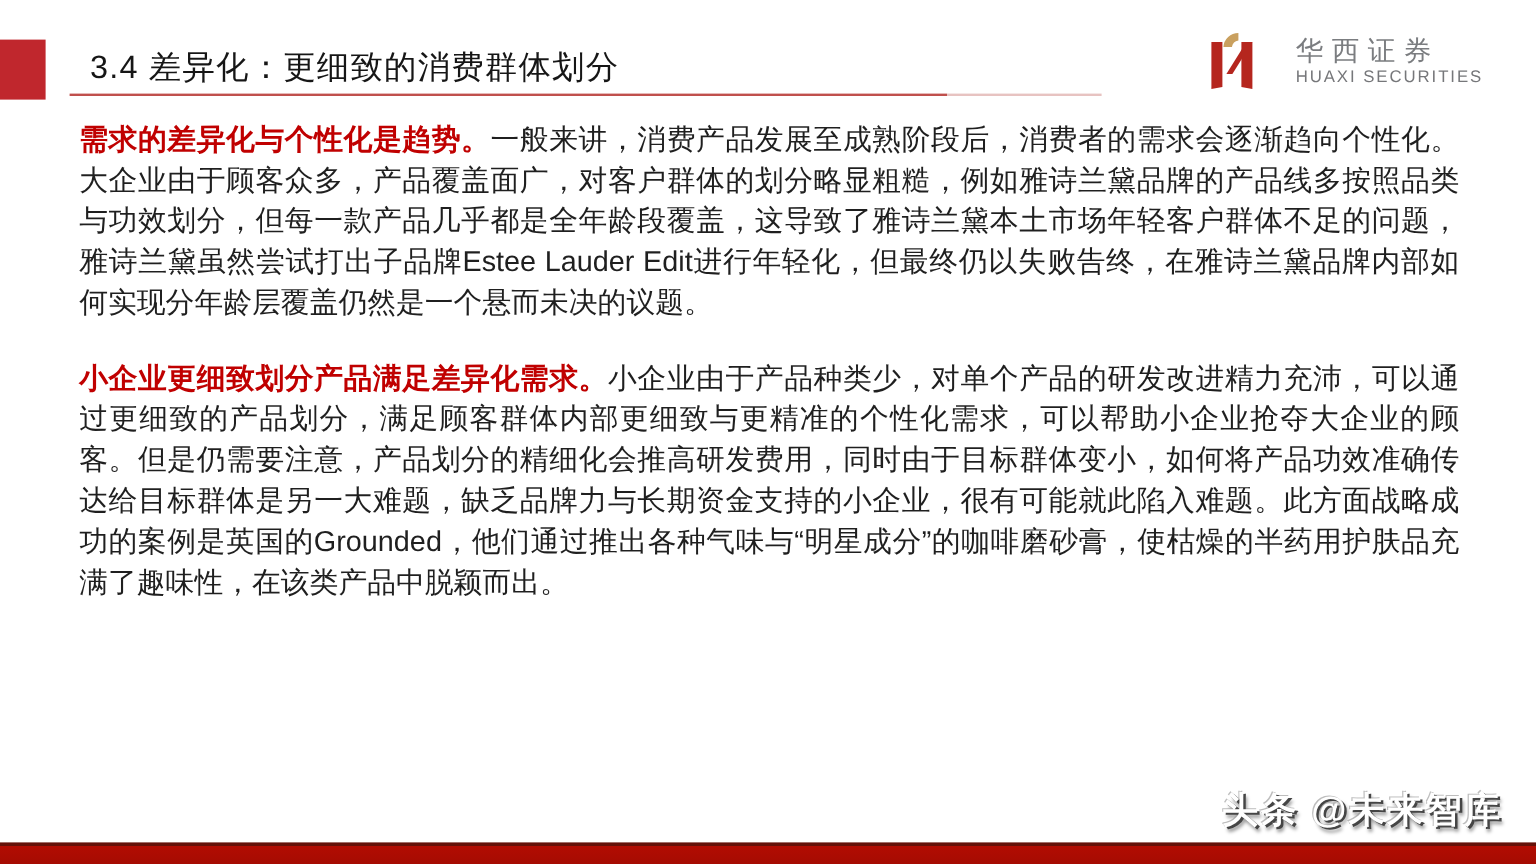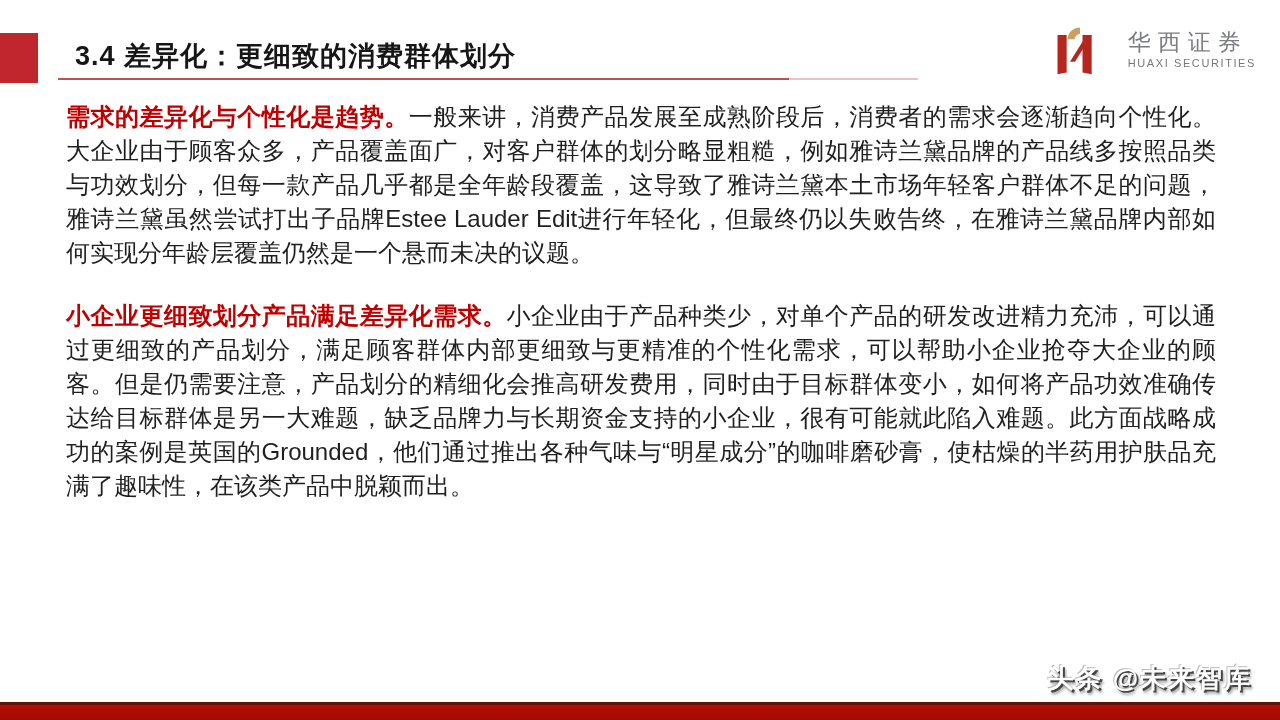--- a/index.html
+++ b/index.html
@@ -8,55 +8,55 @@
     background:#ffffff;
     font-family:"Liberation Sans","DejaVu Sans",sans-serif;
   }
   
   .red-square{
     position:absolute;left:0;top:33px;width:38px;height:50px;
     background:#c0272d;
   }
   .page-title{
     position:absolute;left:75px;top:38px;margin:0;
-    font-size:27px;font-weight:700;color:#161616;letter-spacing:1px;
+    font-size:27px;font-weight:400;color:#161616;letter-spacing:1px;
     white-space:nowrap;
   }
   .title-underline{
     position:absolute;left:58px;top:78px;width:860px;height:2px;
     background:linear-gradient(to right,#c0504d 0%,#c0504d 85%,#e7c3c1 85%,#e7c3c1 100%);
   }
   
   .logo{
-    position:absolute;right:24px;top:24px;
+    position:absolute;right:44px;top:24px;
     display:flex;align-items:center;gap:28px;
   }
   .logo-mark{width:50px;height:52px;display:block;}
   .logo-text{display:flex;flex-direction:column;justify-content:center;}
   .logo-cn{
     font-family:"Liberation Serif","DejaVu Serif",serif;
     font-size:23px;color:#7b7d80;letter-spacing:7px;line-height:26px;white-space:nowrap;
   }
   .logo-en{
-    font-size:11px;color:#76777a;letter-spacing:1.6px;line-height:14px;white-space:nowrap;
+    font-size:14px;color:#76777a;letter-spacing:1.6px;line-height:14px;white-space:nowrap;
   }
   
   .slide-body{
     position:absolute;left:66px;right:64px;top:100px;
     text-align:justify;
   }
   .slide-body p{
     margin:0;font-size:24px;line-height:34px;color:#1f1f1f;
   }
   .slide-body p + p{margin-top:29px;}
   .lead{color:#c00000;font-weight:700;}
   
   .watermark{
     position:absolute;right:28px;bottom:24px;
-    font-size:26px;font-weight:700;color:#ffffff;letter-spacing:2px;
+    font-size:30px;font-weight:700;color:#ffffff;letter-spacing:2px;
     text-shadow:2px 2px 0 #454545,3px 4px 3px #9a9a9a,-1px -1px 0 #bdbdbd;
     white-space:nowrap;
   }
   .bottom-bar{
     position:absolute;left:0;bottom:0;width:1280px;height:18px;
     background:linear-gradient(#641108 0,#641108 3px,#b20c02 3px,#a50b02 100%);
   }
 </style>
 </head>
 <body>

